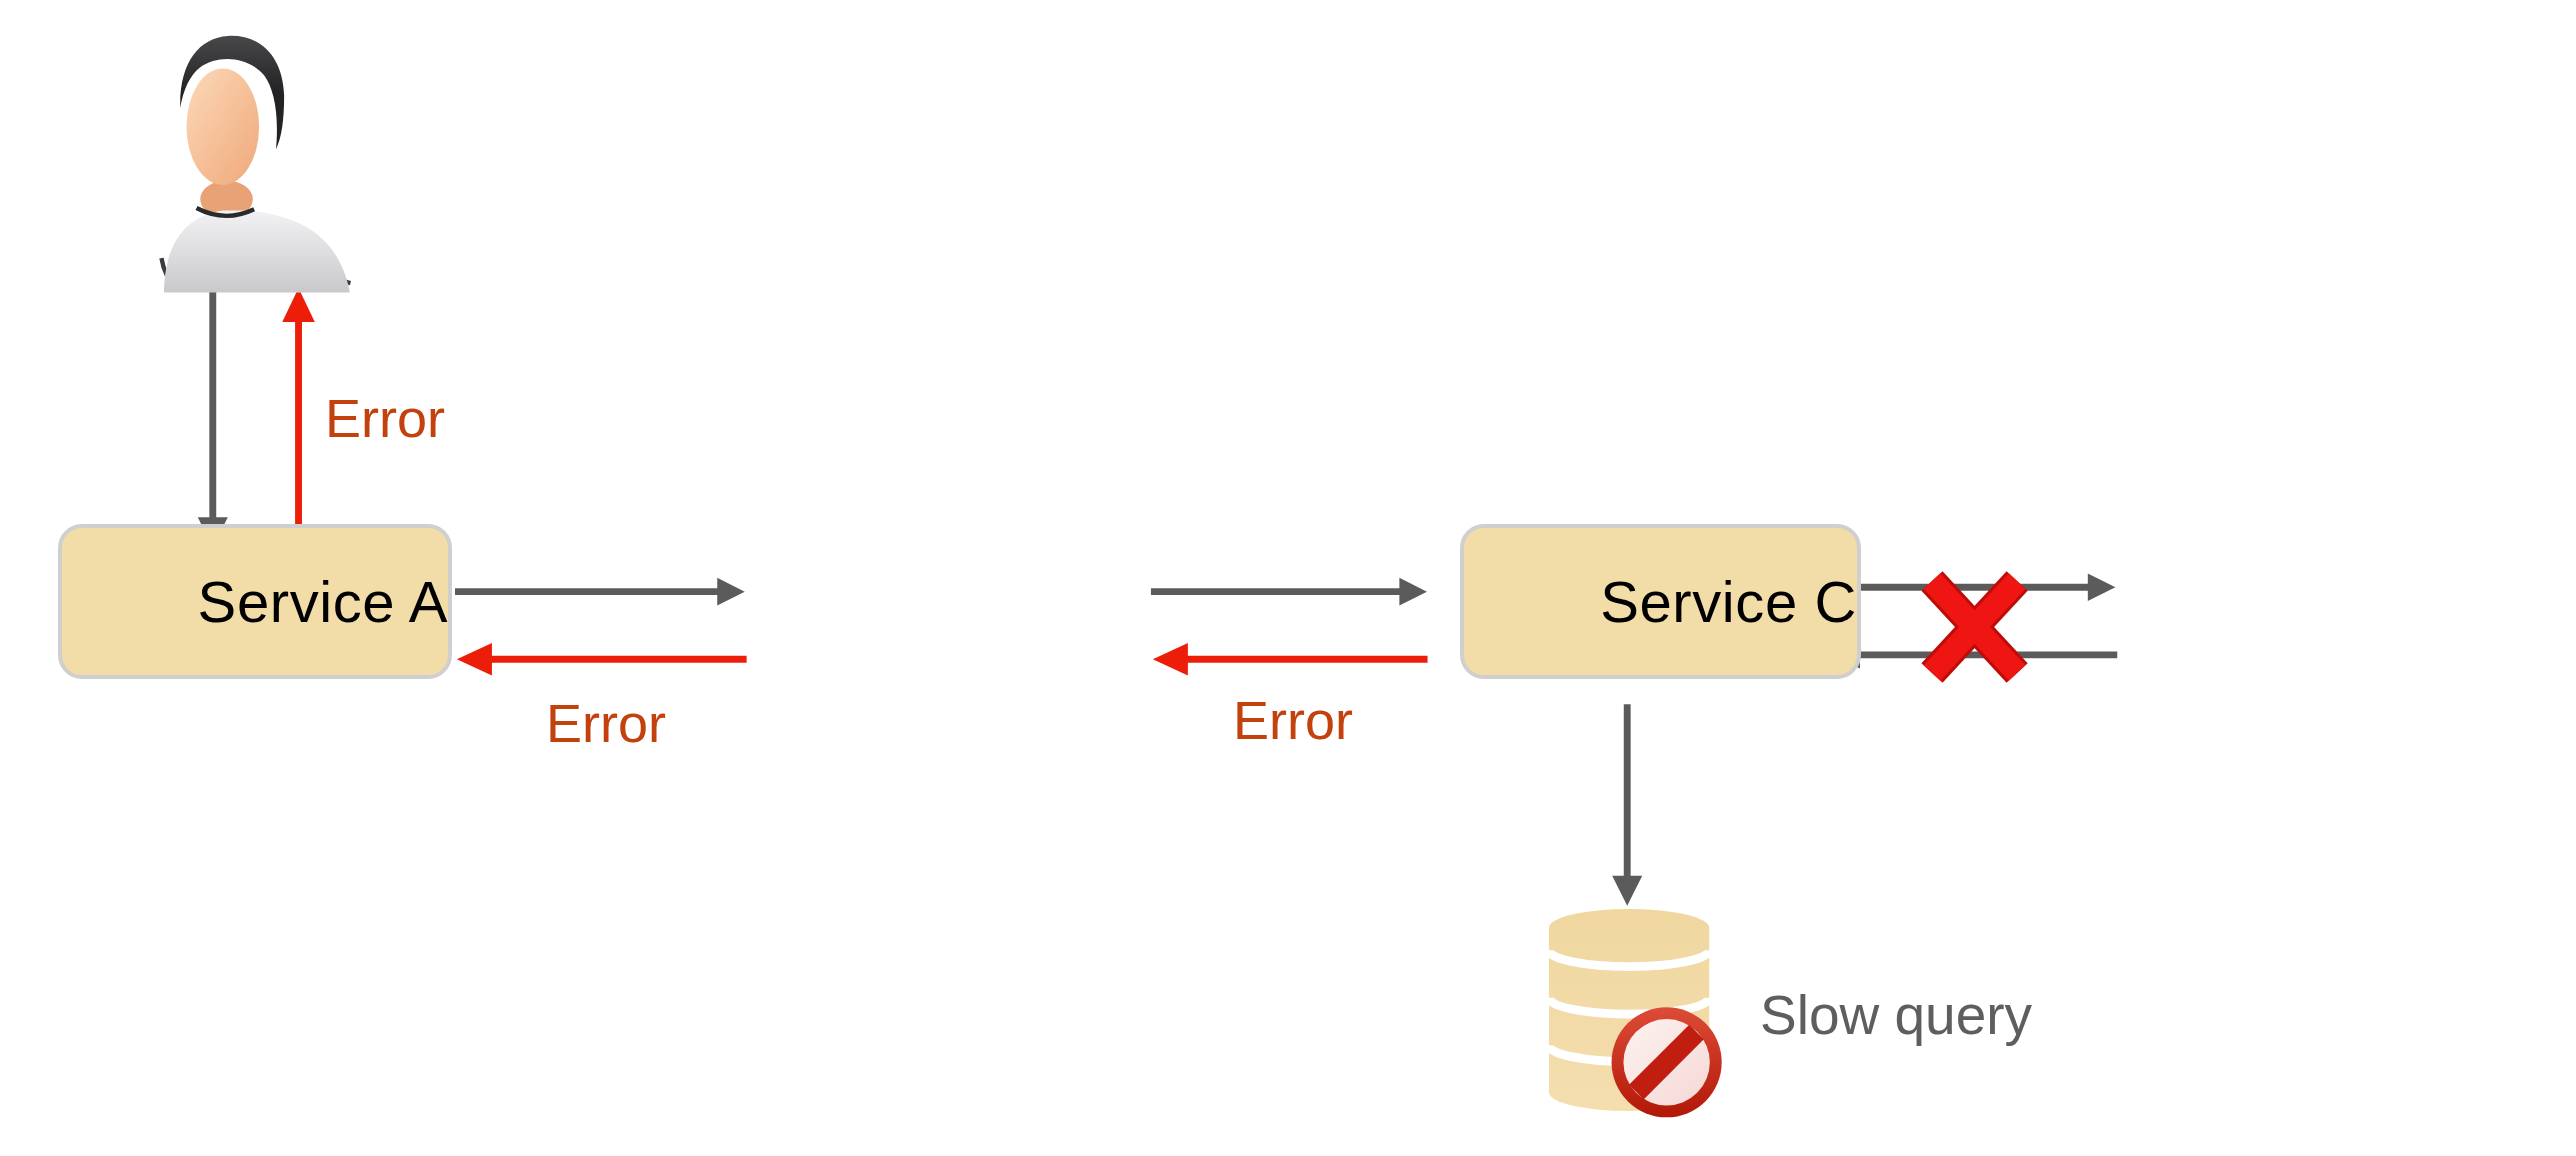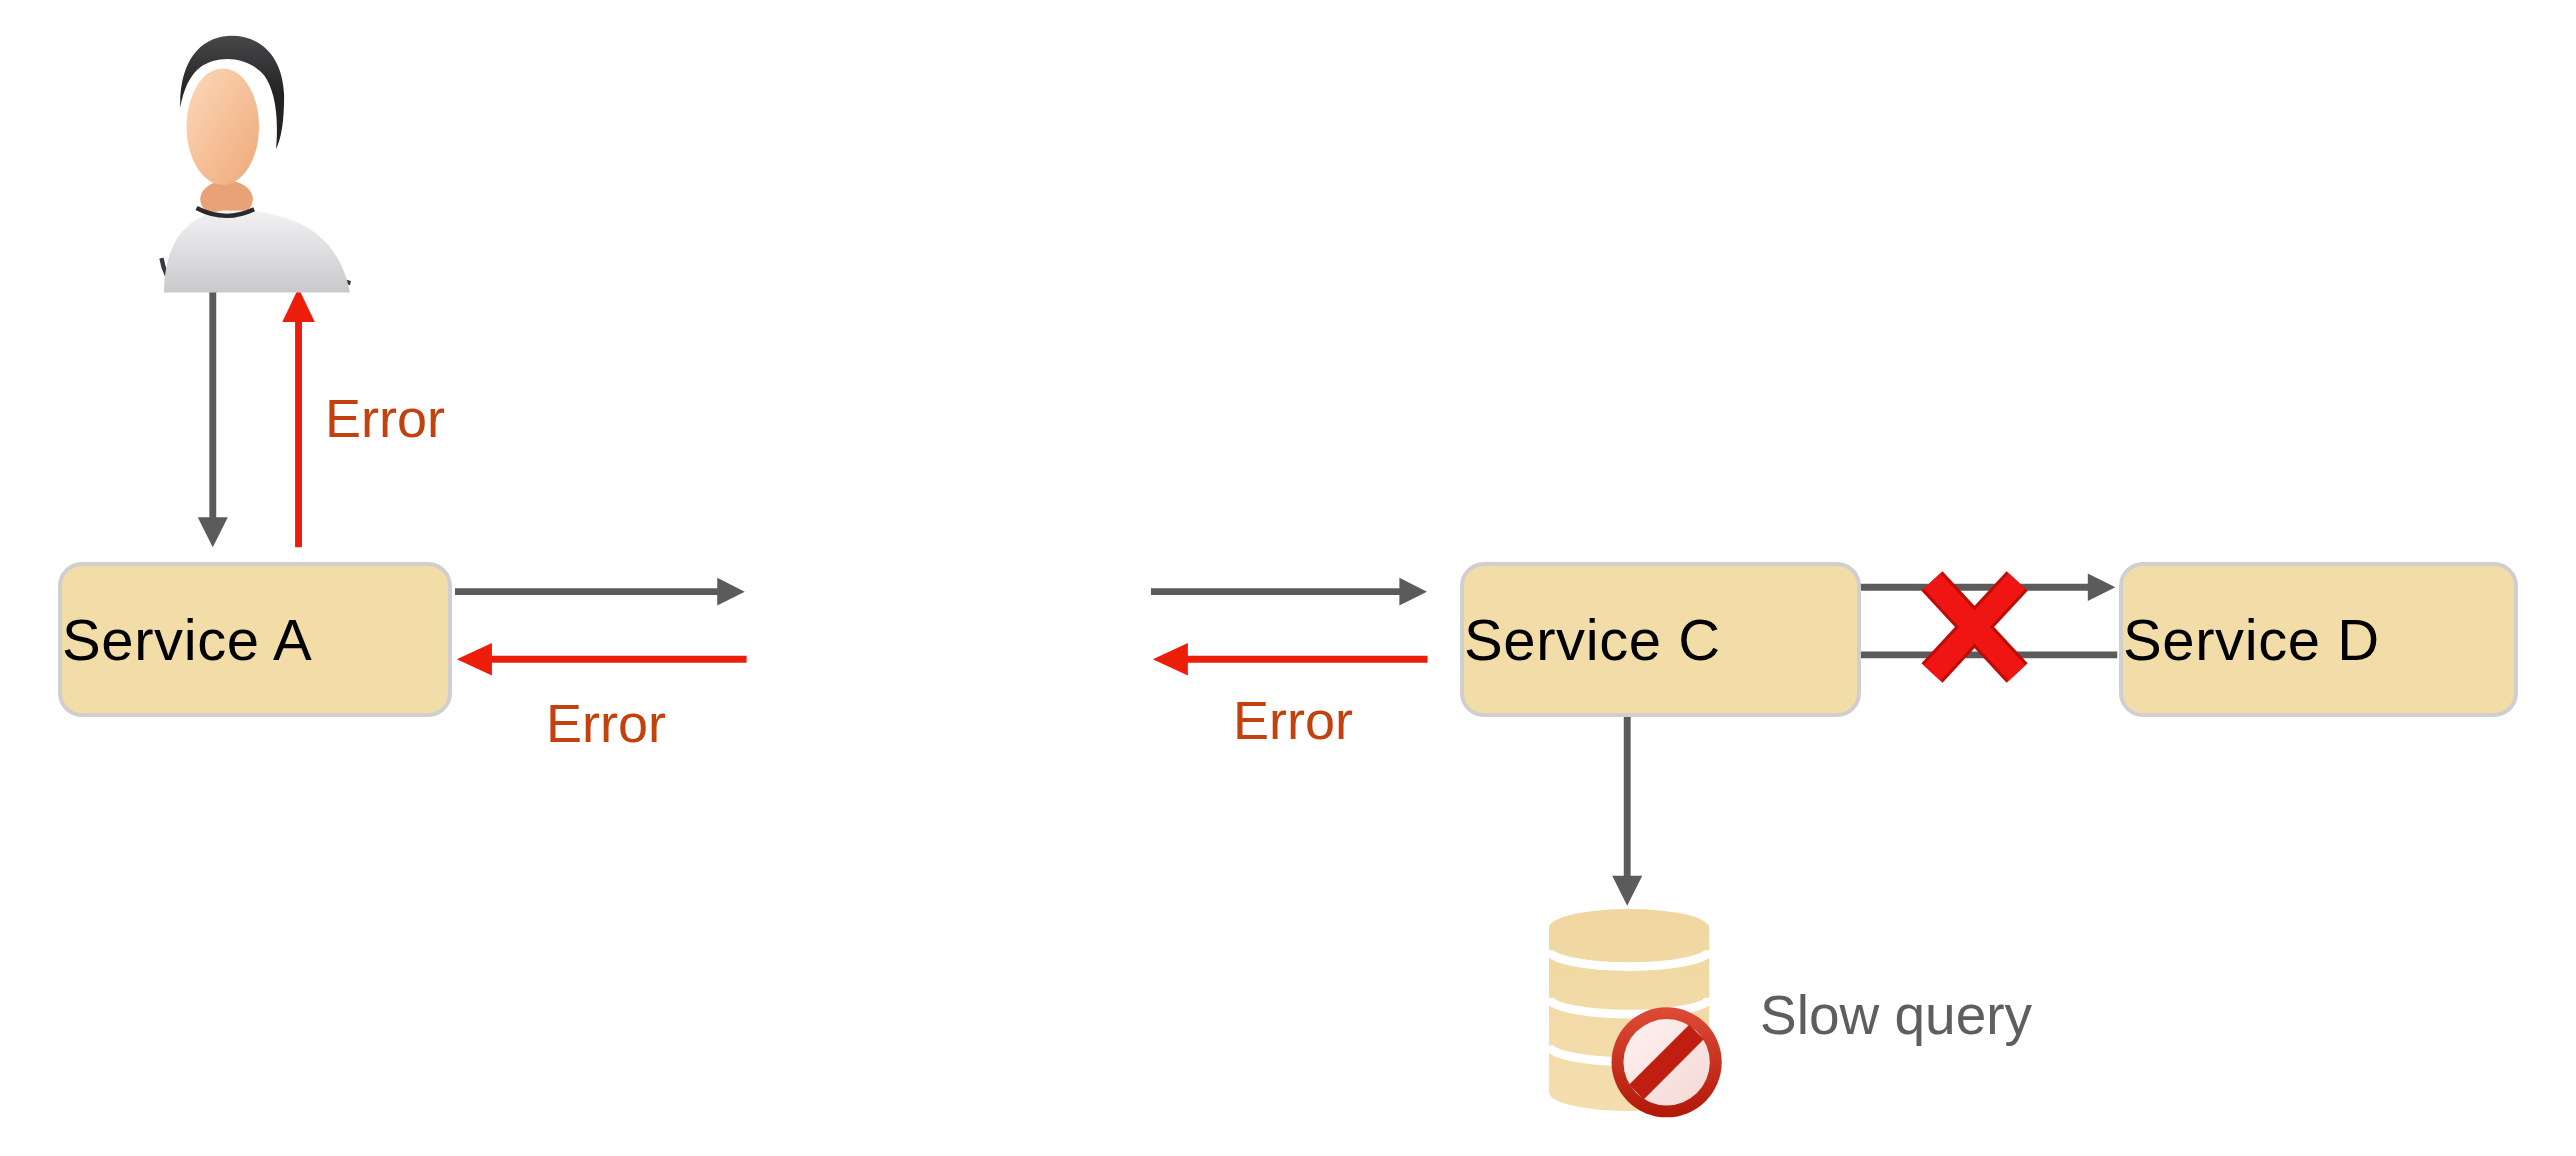--- a/index.html
+++ b/index.html
@@ -16,29 +16,29 @@
     overflow: hidden;
   }
   .layer {
     position: absolute;
     left: 0;
     top: 0;
     z-index: 1;
   }
   .service-box {
     position: absolute;
-    top: 562px;
+    top: 524px;
     height: 155px;
     background: #F2DCA8;
     border: 4.4px solid #CFCFCF;
     border-radius: 24px;
     box-sizing: border-box;
     display: flex;
     align-items: center;
-    justify-content: flex-start;
+    justify-content: flex-end;
     z-index: 2;
   }
   .service-box .svc-label {
     font-size: 58px;
     color: #000000;
     letter-spacing: 0.6px;
     white-space: nowrap;
   }
   #svc-a { left: 58px;  width: 394px; }
   #svc-b { left: 747px; width: 401px; }
@@ -174,23 +174,20 @@
                C396,89 348,87 320,107 C303,120 293,143 288,172 Z" fill="url(#hairG)"></path>
     </g>
   </svg>
 
   <div class="service-box" id="svc-a">
     <span class="svc-label">Service A</span>
   </div>
   <div class="service-box" id="svc-c">
     <span class="svc-label">Service C</span>
   </div>
-  <div class="service-box" id="svc-d">
-    <span class="svc-label">Service D</span>
-  </div>
 
   <span class="diagram-label" id="label-error-user">Error</span>
   <span class="diagram-label" id="label-error-ab">Error</span>
   <span class="diagram-label" id="label-error-bc">Error</span>
   <span class="diagram-label" id="label-slow-query">Slow query</span>
 
 </div>
 
 
 </body></html>

